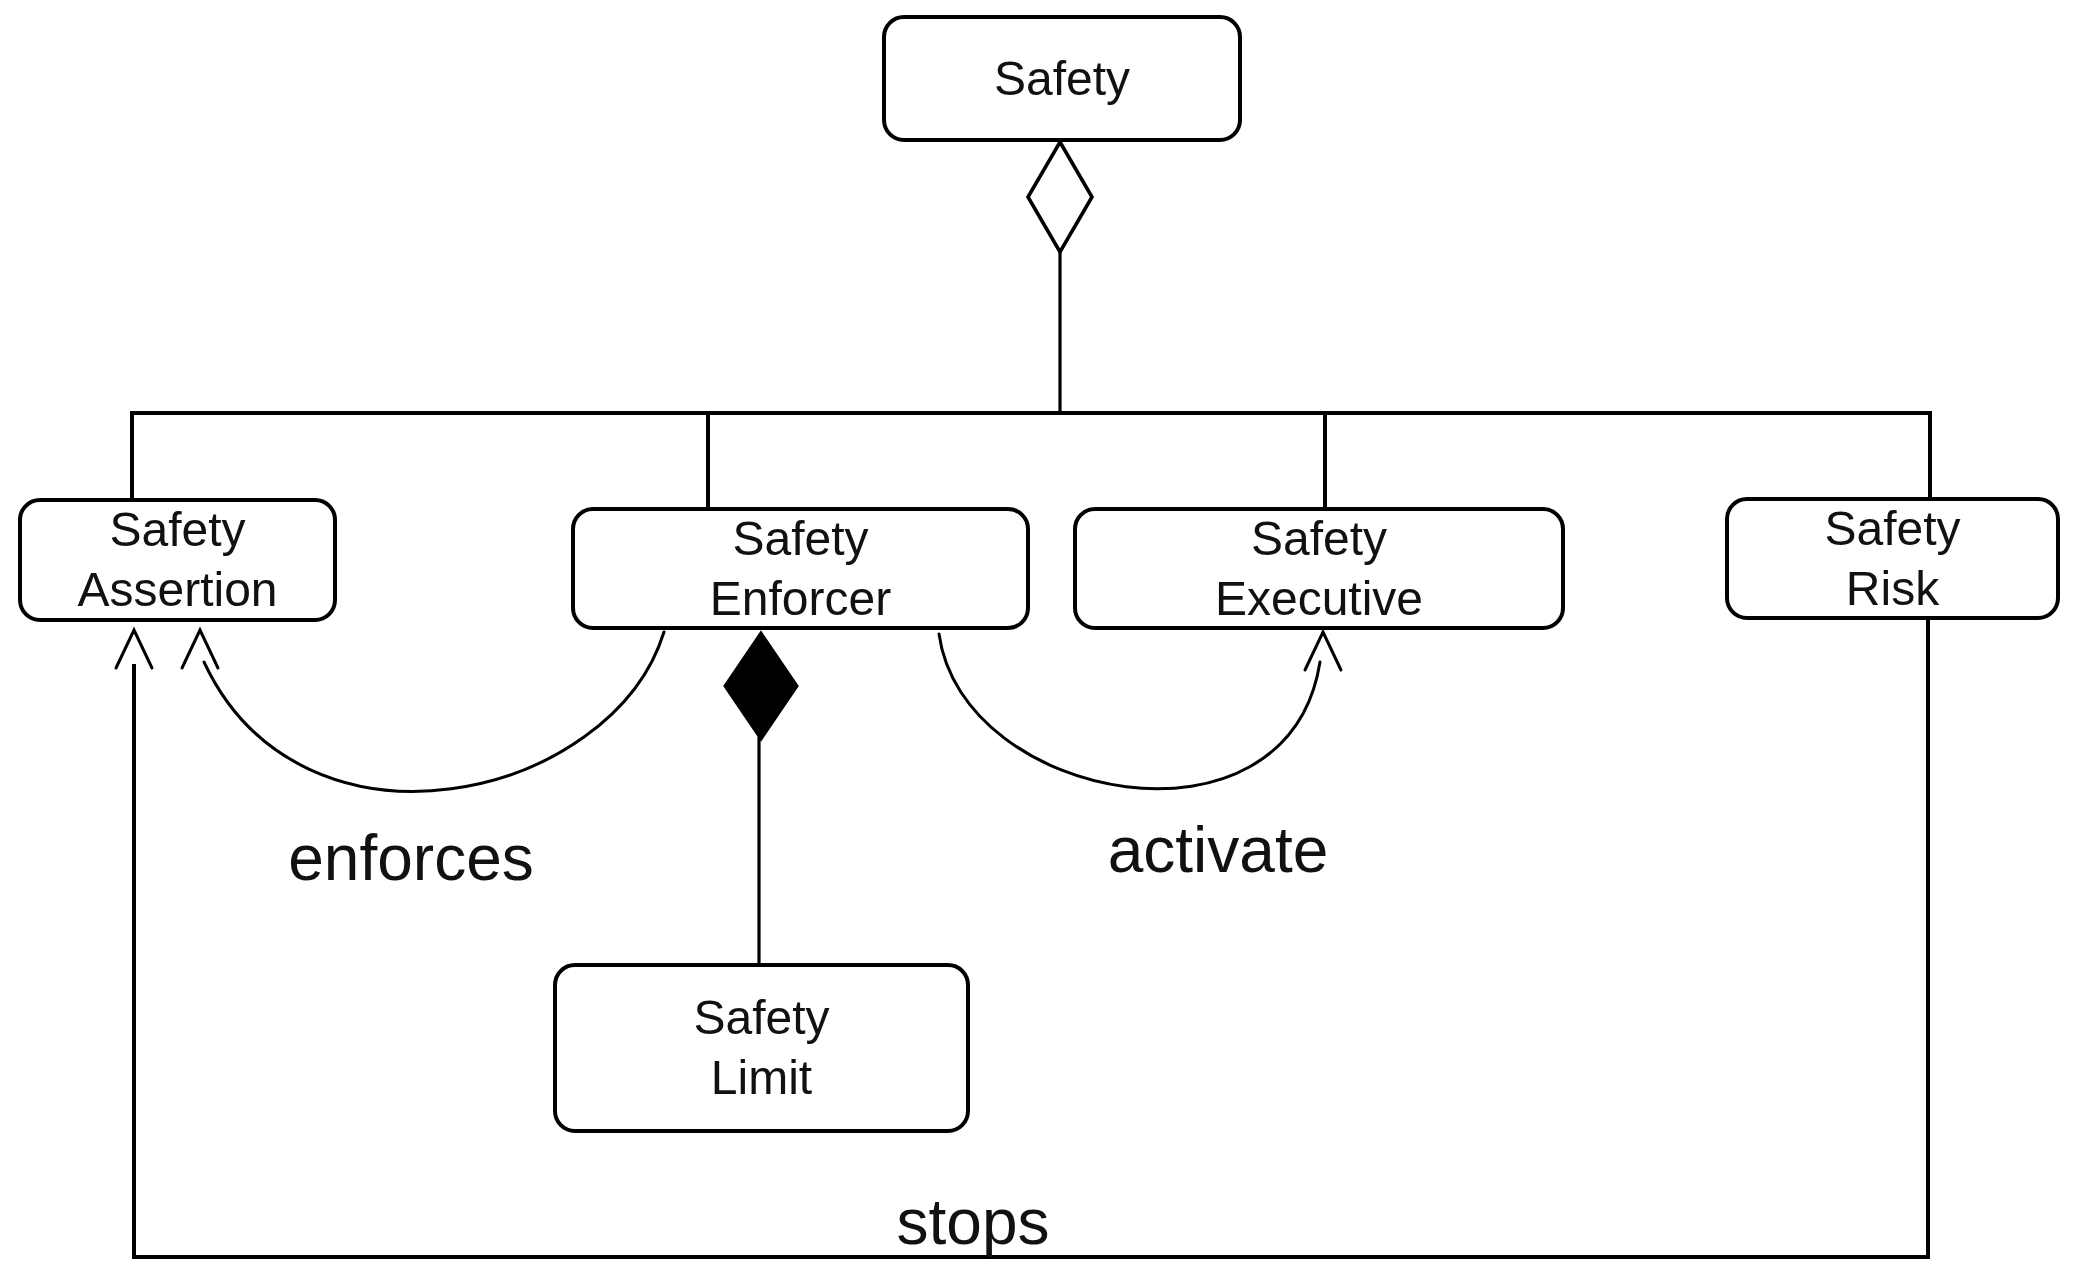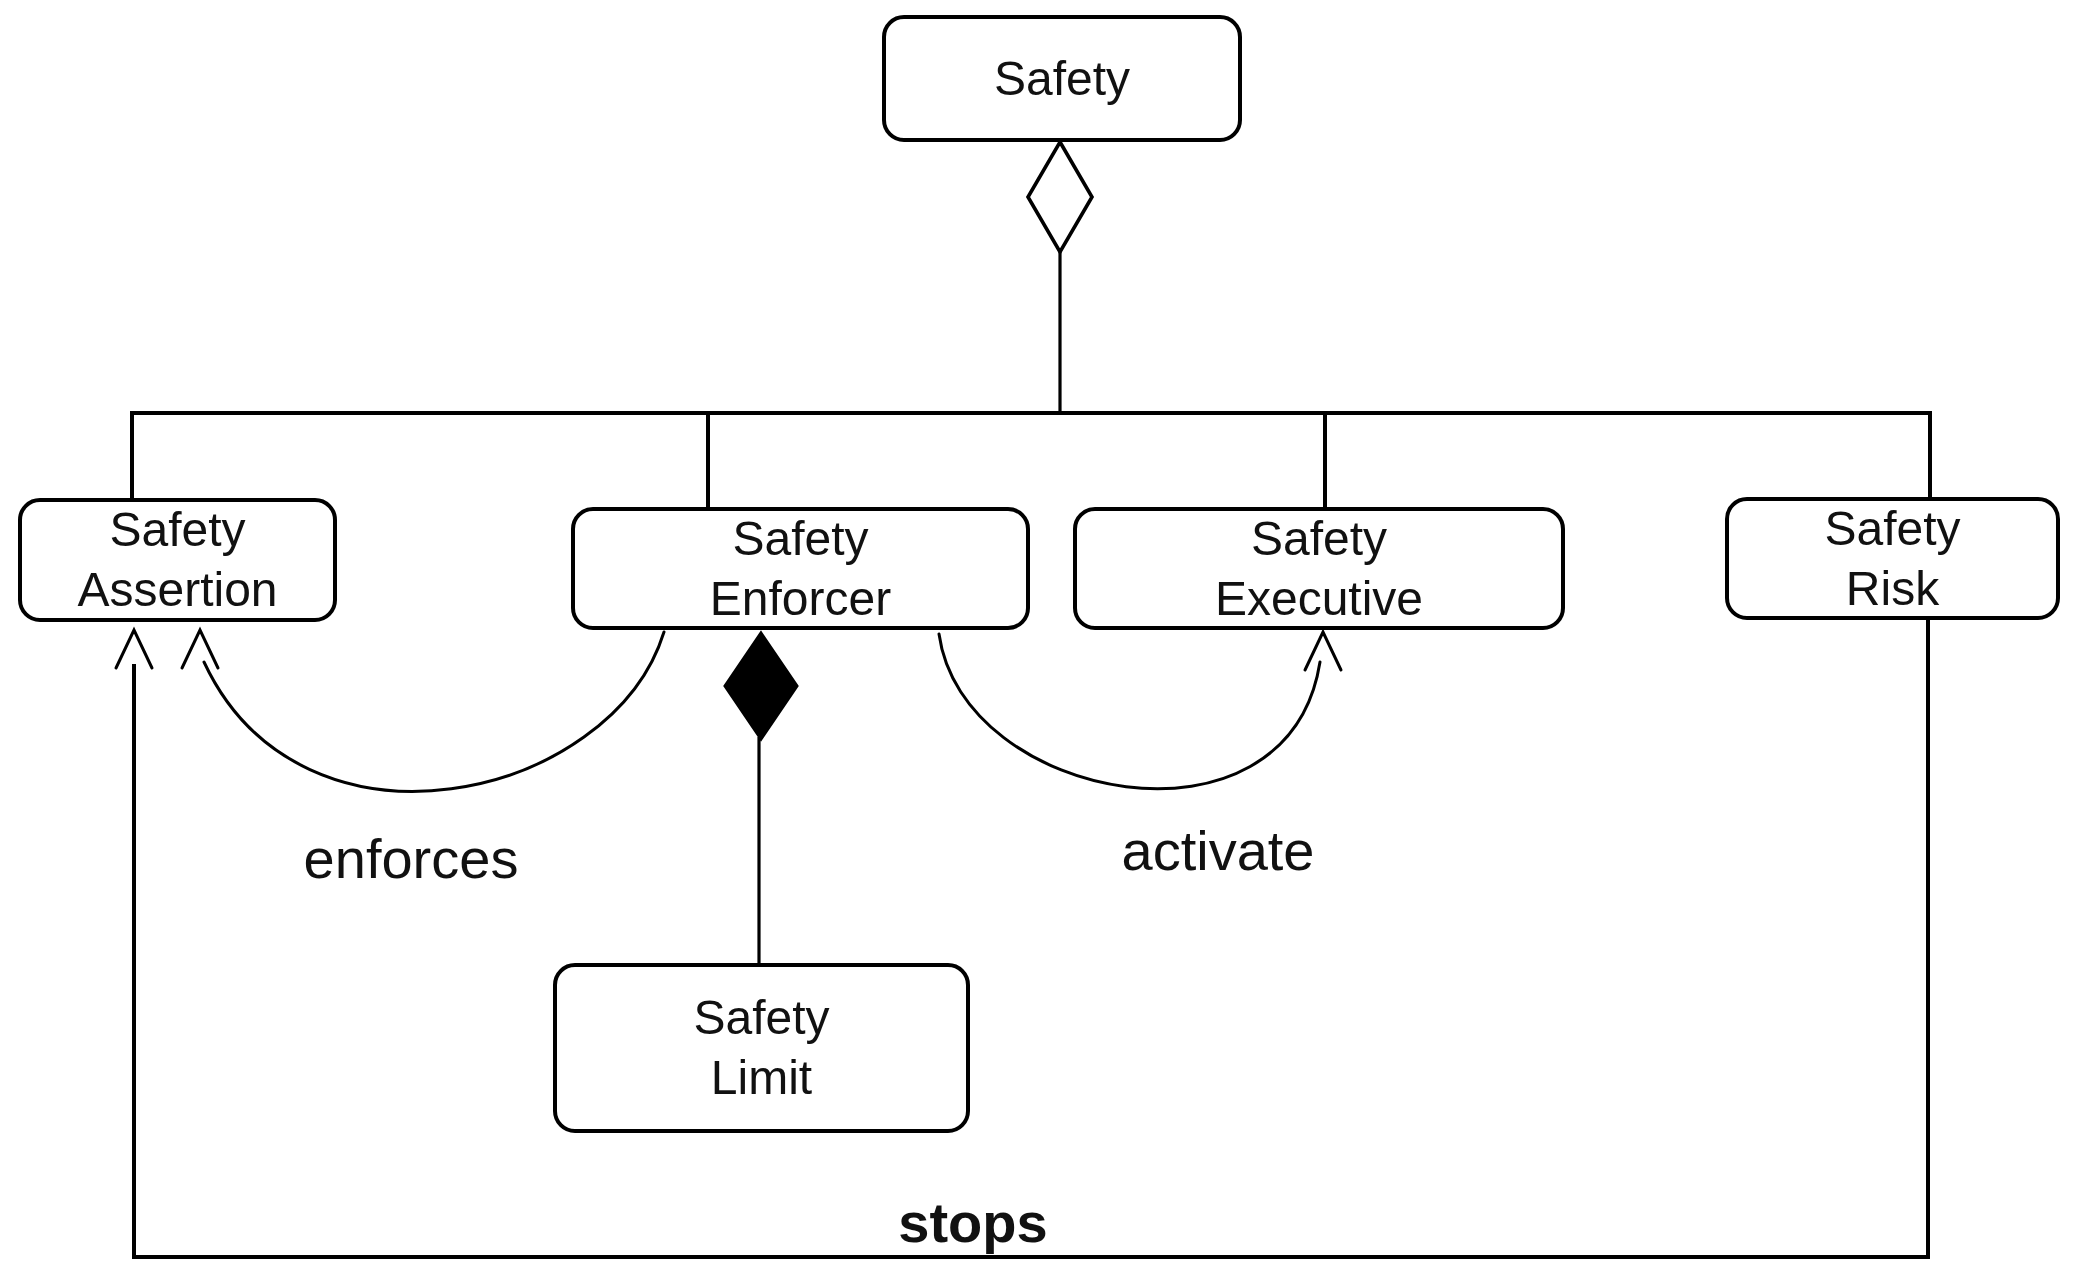--- a/index.html
+++ b/index.html
@@ -36,21 +36,21 @@
   .node-label {
     font-size: 48px;
     line-height: 1.25;
     color: #111111;
     text-align: center;
     white-space: pre-line;
   }
   .edge-label {
     position: absolute;
     transform: translate(-50%, -50%);
-    font-size: 56px;
+    font-size: 64px;
     color: #111111;
     white-space: nowrap;
   }
 </style>
 </head>
 <body>
 
 <div class="canvas">
 
   <svg class="wires" viewBox="0 0 2088 1284" aria-hidden="true">
@@ -99,15 +99,15 @@
 Risk</span>
   </div>
 
   <div class="node" style="left:553px; top:963px; width:417px; height:170px;">
     <span class="node-label">Safety
 Limit</span>
   </div>
 
   <div class="edge-label" style="left:411px; top:858px;">enforces</div>
   <div class="edge-label" style="left:1218px; top:850px;">activate</div>
-  <div class="edge-label" style="left:973px; top:1222px;font-weight:bold;">stops</div>
+  <div class="edge-label" style="left:973px; top:1222px;">stops</div>
 
 </div>
 
 </body></html>

